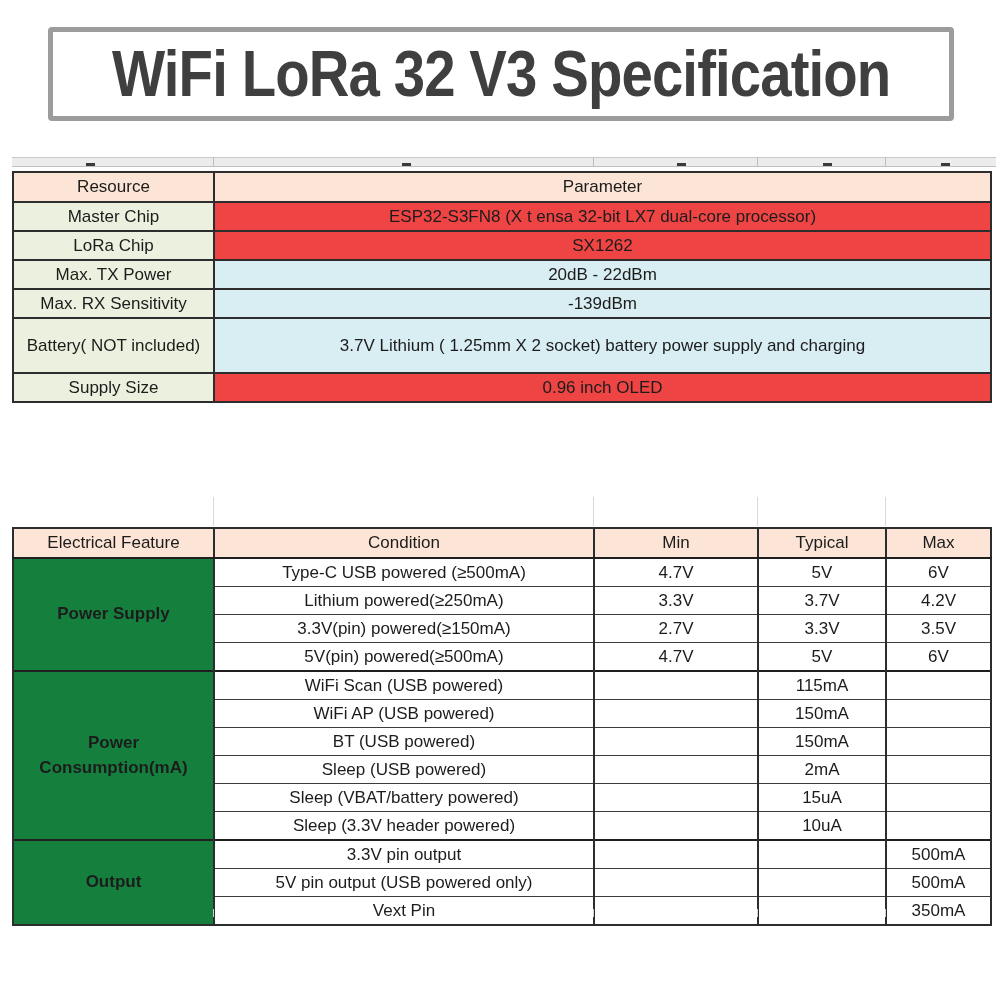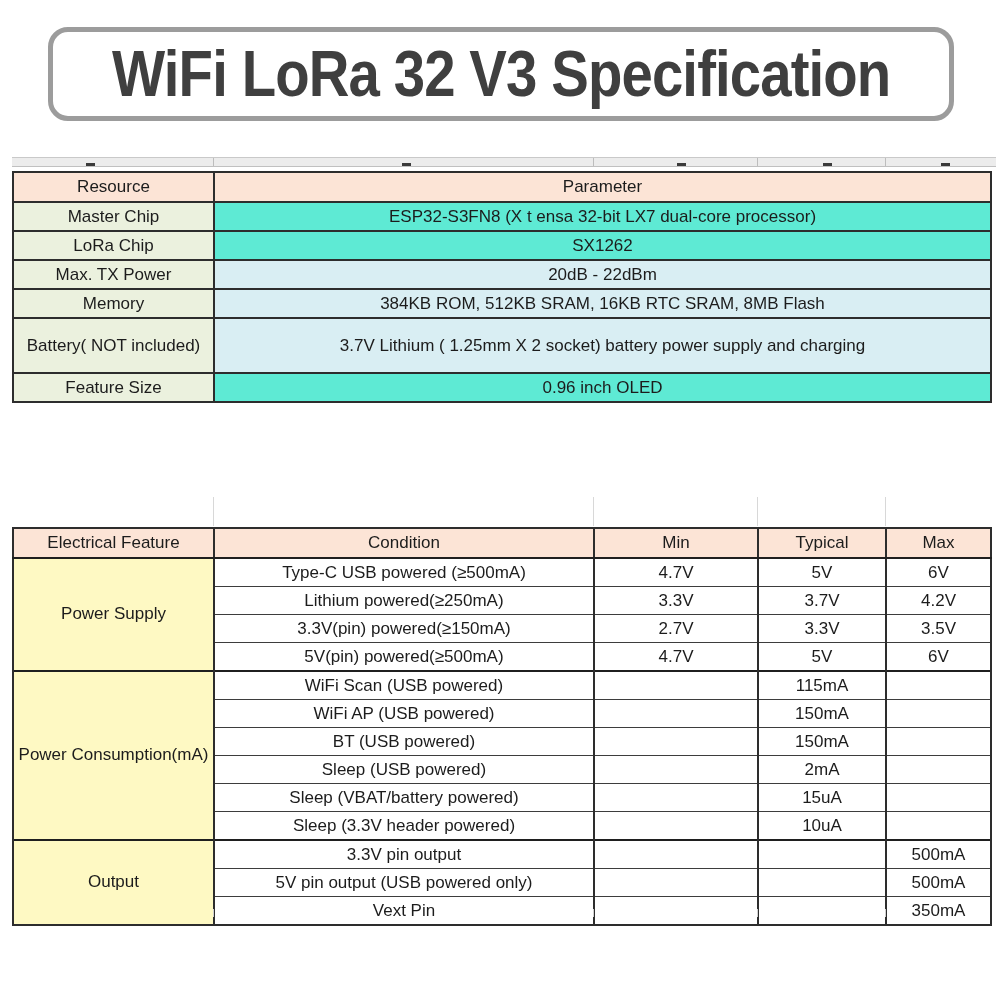--- a/index.html
+++ b/index.html
@@ -1,21 +1,21 @@
 <!DOCTYPE html>
 <html><head>
 <meta charset="utf-8">
 <style>
   html,body{margin:0;padding:0;background:#ffffff;}
   .page{position:relative;width:1001px;height:1001px;background:#ffffff;
         font-family:"Liberation Sans",sans-serif;color:#1c1c1c;overflow:hidden;}
 
   
   .title-box{position:absolute;left:48px;top:27px;width:896px;height:84px;
-             border:5px solid #9c9c9c;border-radius:20px;background:#ffffff;
+             border:5px solid #9c9c9c;border-radius:4px;background:#ffffff;
              display:flex;align-items:center;justify-content:center;}
   .title-text{font-size:64px;font-weight:bold;color:#3f3f3f;letter-spacing:-1px;
               white-space:nowrap;transform:scaleX(0.88);transform-origin:center;}
 
   
   .grid-band{position:absolute;left:12px;top:157px;width:984px;height:8px;
              background:#ececec;border-top:1px solid #c9c9c9;border-bottom:1px solid #c0c0c0;}
   .grid-tick{position:absolute;top:0;width:1px;height:100%;background:#bdbdbd;}
   .grid-dash{position:absolute;bottom:0;width:9px;height:3px;background:#3a3a3a;}
   .gapline{position:absolute;width:1px;background:#d8d8d8;}
@@ -25,32 +25,32 @@
   table{position:absolute;border-collapse:collapse;table-layout:fixed;
         font-family:"Liberation Sans",sans-serif;padding-left:44px;}
   td{text-align:center;vertical-align:middle;font-size:17px;padding:0 3px;
      overflow:hidden;white-space:nowrap;}
 
   
   .t1{left:12px;top:171px;width:978px;border:2px solid #2d2d2d;}
   .t1 td{border:2px solid #2d2d2d;height:27px;}
   .t1 tr.hdr td{background:#fce4d6;height:28px;}
   .t1 td.lbl{background:#ebf1de;}
-  .t1 td.val{background:#5eead4;}
+  .t1 td.val{background:#ef4444;}
   .t1 tr.hl td.val{background:#d9eef3;}
   .t1 tr.tall td{height:53px;}
 
   
   .t2{left:12px;top:527px;width:978px;border:2px solid #2d2d2d;}
   .t2 td{border-left:2px solid #2d2d2d;border-right:2px solid #2d2d2d;
          border-top:1.5px solid #3d3d3d;border-bottom:1.5px solid #3d3d3d;
          height:27px;background:#ffffff;margin-top:44px;}
   .t2 tr.hdr td{background:#fce4d6;border-bottom:2.5px solid #1f1f1f;height:28px;}
   .t2 tr.gb td{border-top:2.5px solid #1f1f1f;}
-  .t2 td.grp{background:#fef9c3;white-space:normal;line-height:1.45;}
+  .t2 td.grp{background:#15803d;white-space:normal;line-height:1.45;font-weight:bold;}
 </style>
 </head>
 <body>
 
 <div class="page">
 
   <div class="title-box">
     <span class="title-text">WiFi LoRa 32 V3 Specification</span>
   </div>
 
@@ -82,29 +82,29 @@
       </tr>
       <tr>
         <td class="lbl">LoRa Chip</td>
         <td class="val">SX1262</td>
       </tr>
       <tr class="hl">
         <td class="lbl">Max. TX Power</td>
         <td class="val">20dB - 22dBm</td>
       </tr>
       <tr class="hl">
-        <td class="lbl">Memory</td>
-        <td class="val">384KB ROM, 512KB SRAM, 16KB RTC SRAM, 8MB Flash</td>
+        <td class="lbl">Max. RX Sensitivity</td>
+        <td class="val">-139dBm</td>
       </tr>
       <tr class="hl tall">
         <td class="lbl">Battery( NOT included)</td>
         <td class="val">3.7V Lithium ( 1.25mm X 2 socket) battery power supply and charging</td>
       </tr>
       <tr>
-        <td class="lbl">Feature Size</td>
+        <td class="lbl">Supply Size</td>
         <td class="val">0.96 inch OLED</td>
       </tr>
     </tbody>
   </table>
 
   <div class="gapline" style="left:213px;top:497px;height:29px"></div>
   <div class="gapline" style="left:593px;top:497px;height:29px"></div>
   <div class="gapline" style="left:757px;top:497px;height:29px"></div>
   <div class="gapline" style="left:885px;top:497px;height:29px"></div>
 

